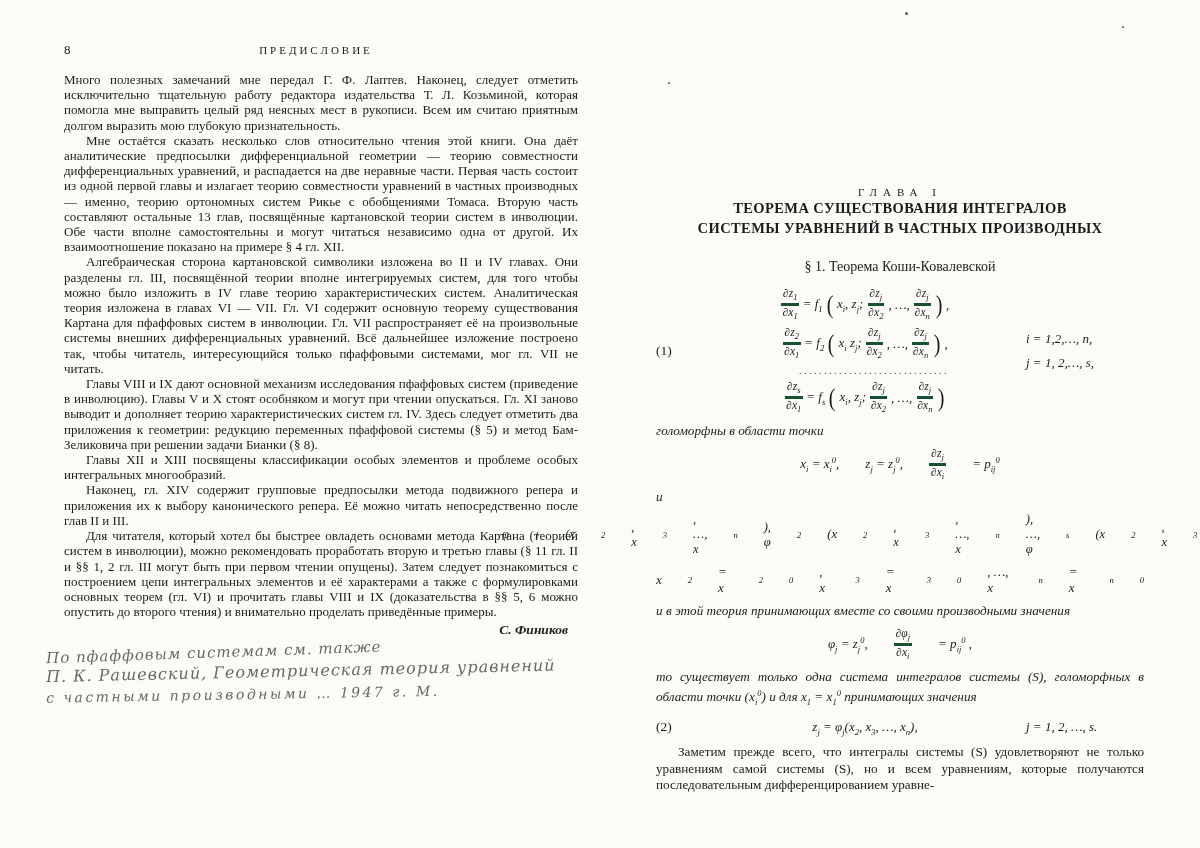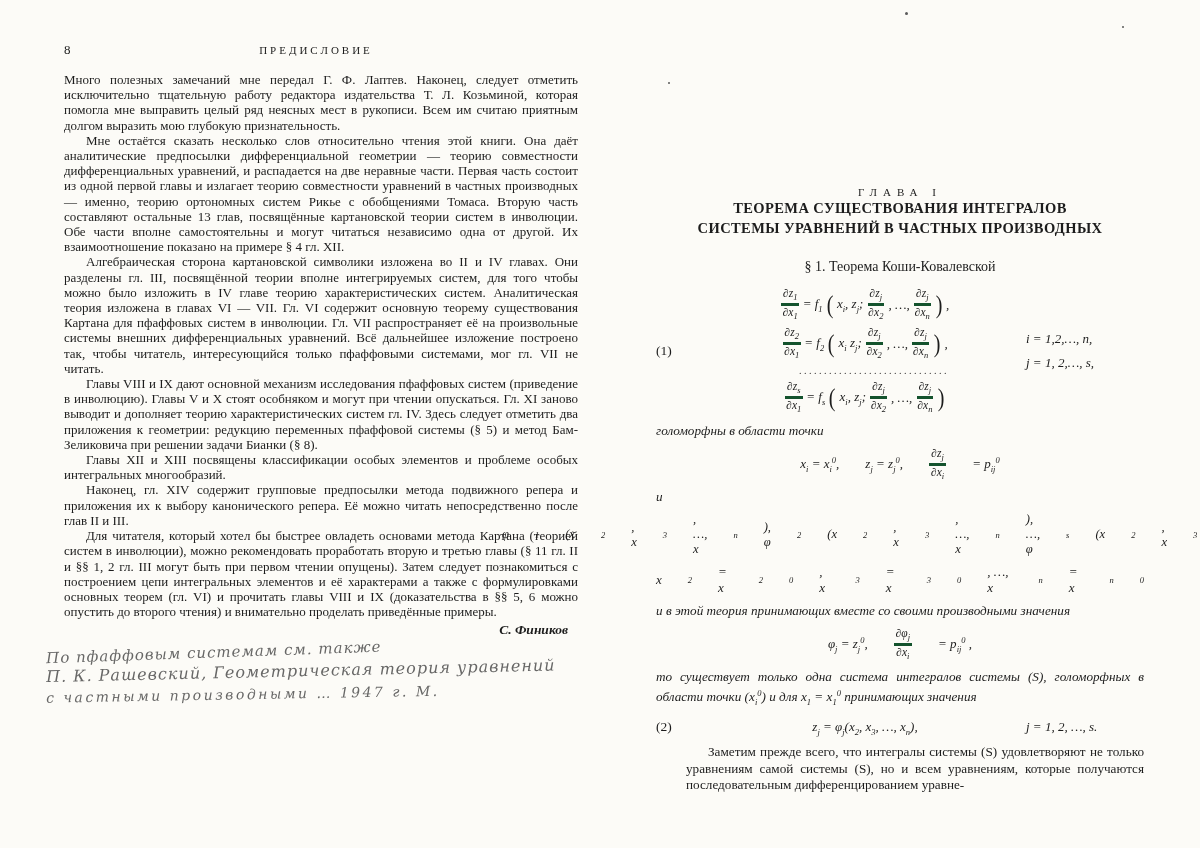--- a/index.html
+++ b/index.html
@@ -46,21 +46,21 @@
   .frac .fd{padding:0 2px;display:block;text-align:right;}
   .paren{font-size:25px;font-weight:300;font-style:normal;transform:scaleX(.8);}
   sub{font-size:8.5px;}
   sup{font-size:8.5px;}
   .m-center{display:flex;justify-content:center;align-items:center;gap:26px;font-style:italic;font-size:13px;margin:7px 0;}
   .word-and{font-style:italic;font-size:13.2px;margin:4px 0;}
   .eq2{display:flex;align-items:center;margin:8px 0;}
   .eq2-num{width:48px;font-size:13.5px;}
   .eq2-body{flex:1;text-align:center;font-style:italic;font-size:13px;}
   .eq2-cond{width:118px;font-style:italic;font-size:13px;}
-  .indent{text-indent:22px;margin-left:30px;}
+  .indent{text-indent:22px;}
   
   .speck{position:absolute;background:#5a5a5a;border-radius:50%;}
 </style>
 </head>
 <body>
 
 <div class="page-left">
   <div class="lp-header">
     <span class="lp-pagenum">8</span>
     <span class="lp-runhead">ПРЕДИСЛОВИЕ</span>

